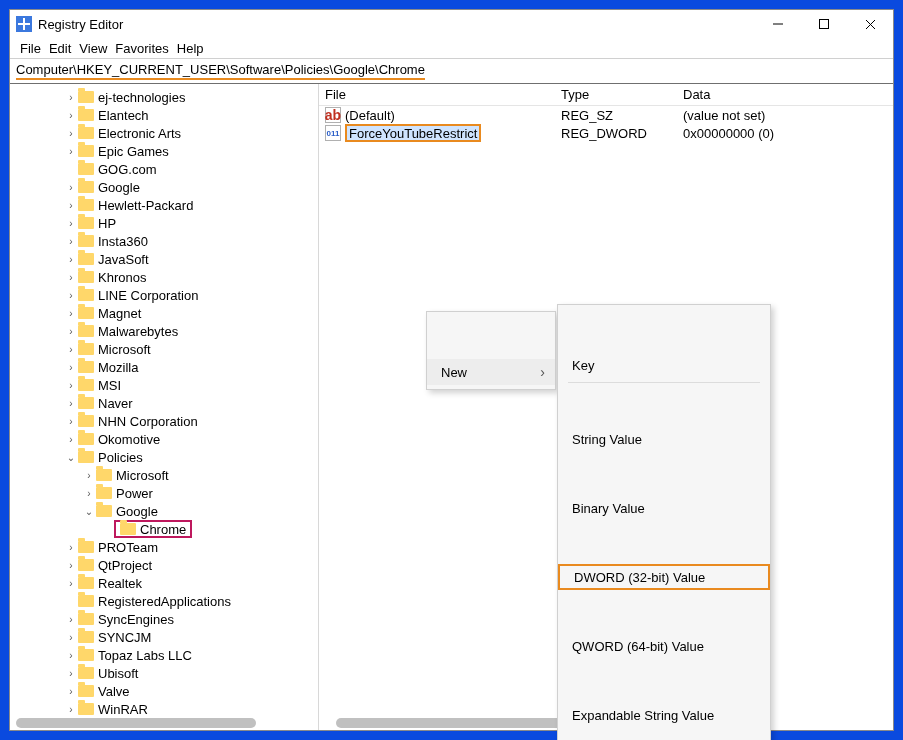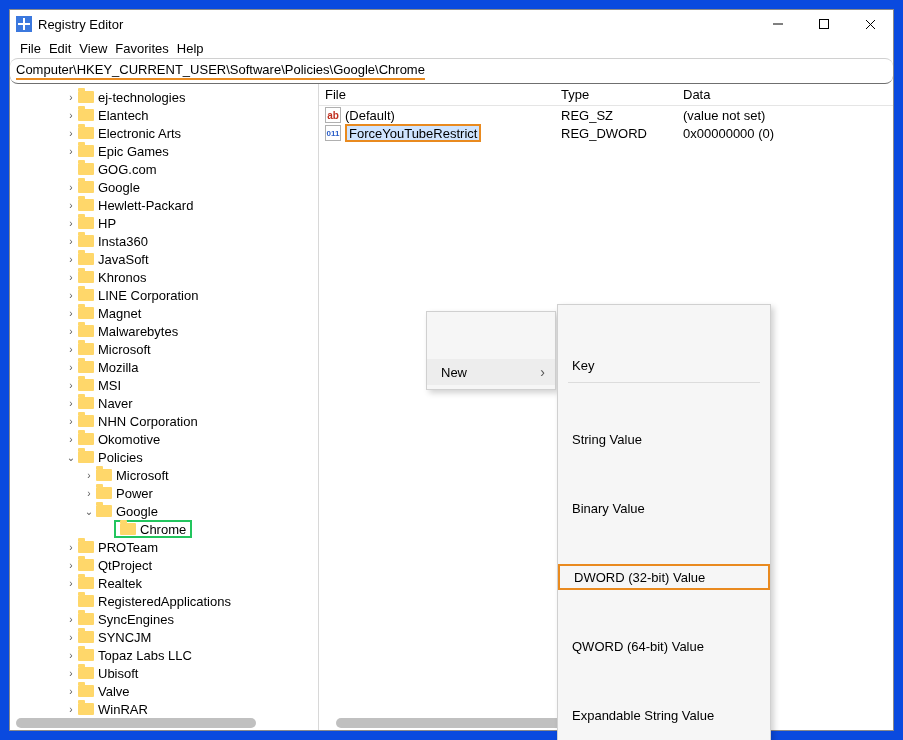--- a/index.html
+++ b/index.html
@@ -37,21 +37,20 @@
     height: 20px;
     display: flex; align-items: center;
     padding: 0 6px;
   }
   .menubar span { padding: 1px 4px; }
   .addressbar {
     border-top: 1px solid #d0d0d0;
     border-bottom: 1px solid #6f6f6f;
     padding: 3px 6px;
     display:flex;
-    border-radius:8px;
   }
   .addressbar .addr {
     display:inline-block;
     padding-bottom:1px;
     border-bottom: 2px solid #e98a1f;
   }
   .content {
     flex: 1; display: flex; min-height: 0; position:relative;
   }
   .tree {
@@ -72,41 +71,41 @@
     background: #ffd76a;
     border-radius: 1px;
     position:relative;
     display:inline-block;
   }
   .folder::before{
     content:""; position:absolute; left:0; top:-3px; width:7px; height:3px;
     background:#ffd76a; border-radius:1px 1px 0 0;
   }
   .selbox {
-    border: 2px solid #22c55e;
+    border: 2px solid #be185d;
     padding: 0 4px;
     display:inline-flex; align-items:center;
     height: 18px;
   }
   .listpane { flex:1; position:relative; }
   .list-head {
     height: 22px; display:flex; align-items:center;
     border-bottom: 1px solid #e5e5e5;
     padding-left: 6px;
   }
   .col-n { width: 236px; }
   .col-t { width: 122px; }
   .col-d { flex:1; }
   .list-row {
     height: 18px; display:flex; align-items:center; padding-left: 6px;
   }
   .vicon {
     width:16px; height:16px; margin-right:4px;
     display:inline-flex; align-items:center; justify-content:center;
-    font-size:10px; font-weight:bold;
+    font-size:14px; font-weight:bold;
   }
   .vicon.ab { background:#fff; border:1px solid #b0b0b0; color:#c03020; }
   .vicon.num { background:#fff; border:1px solid #b0b0b0; color:#2a5ec8; font-size:8px; }
   .hl { background:#cfe4ff; display:inline-block; padding:0 1px; }
   .hl.box { border:2px solid #e98a1f; padding:0 2px; height:18px; display:inline-flex; align-items:center; }
   .hscroll {
     position:absolute; bottom:2px; left:6px;
     height:10px; background:#c0c0c0; border-radius:5px;
   }
   .hscroll.tree-s { width: 240px; }

